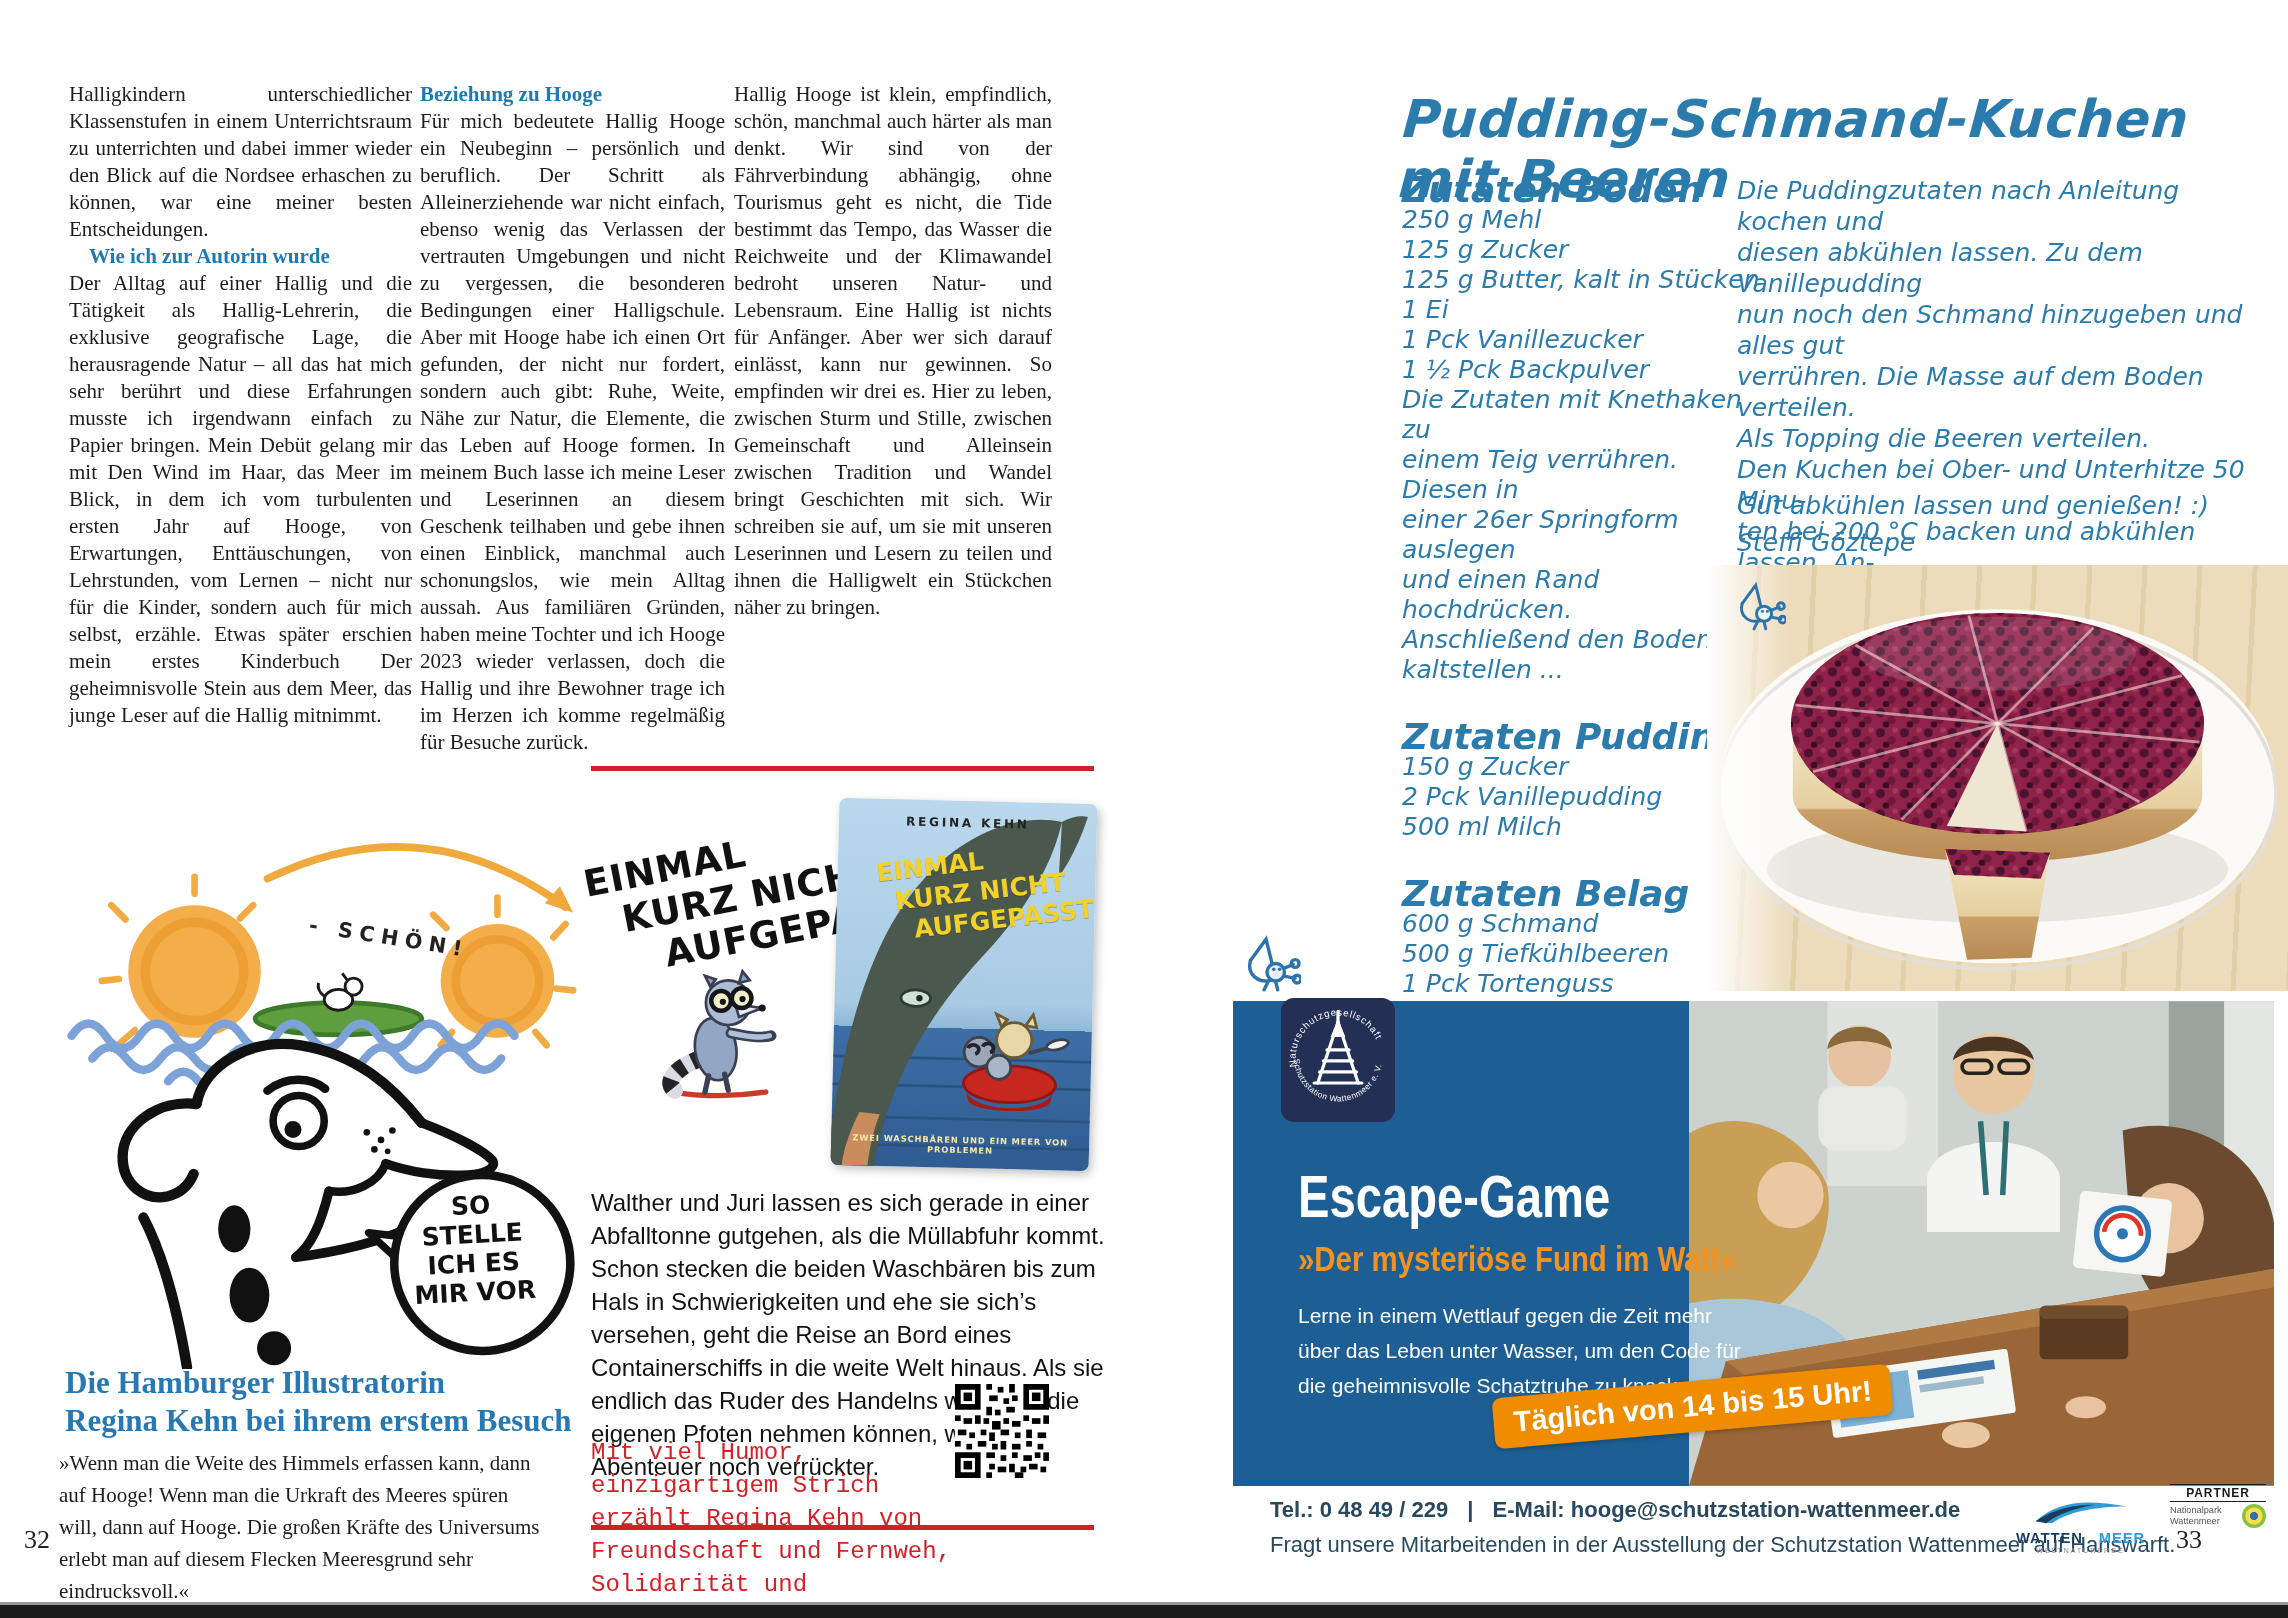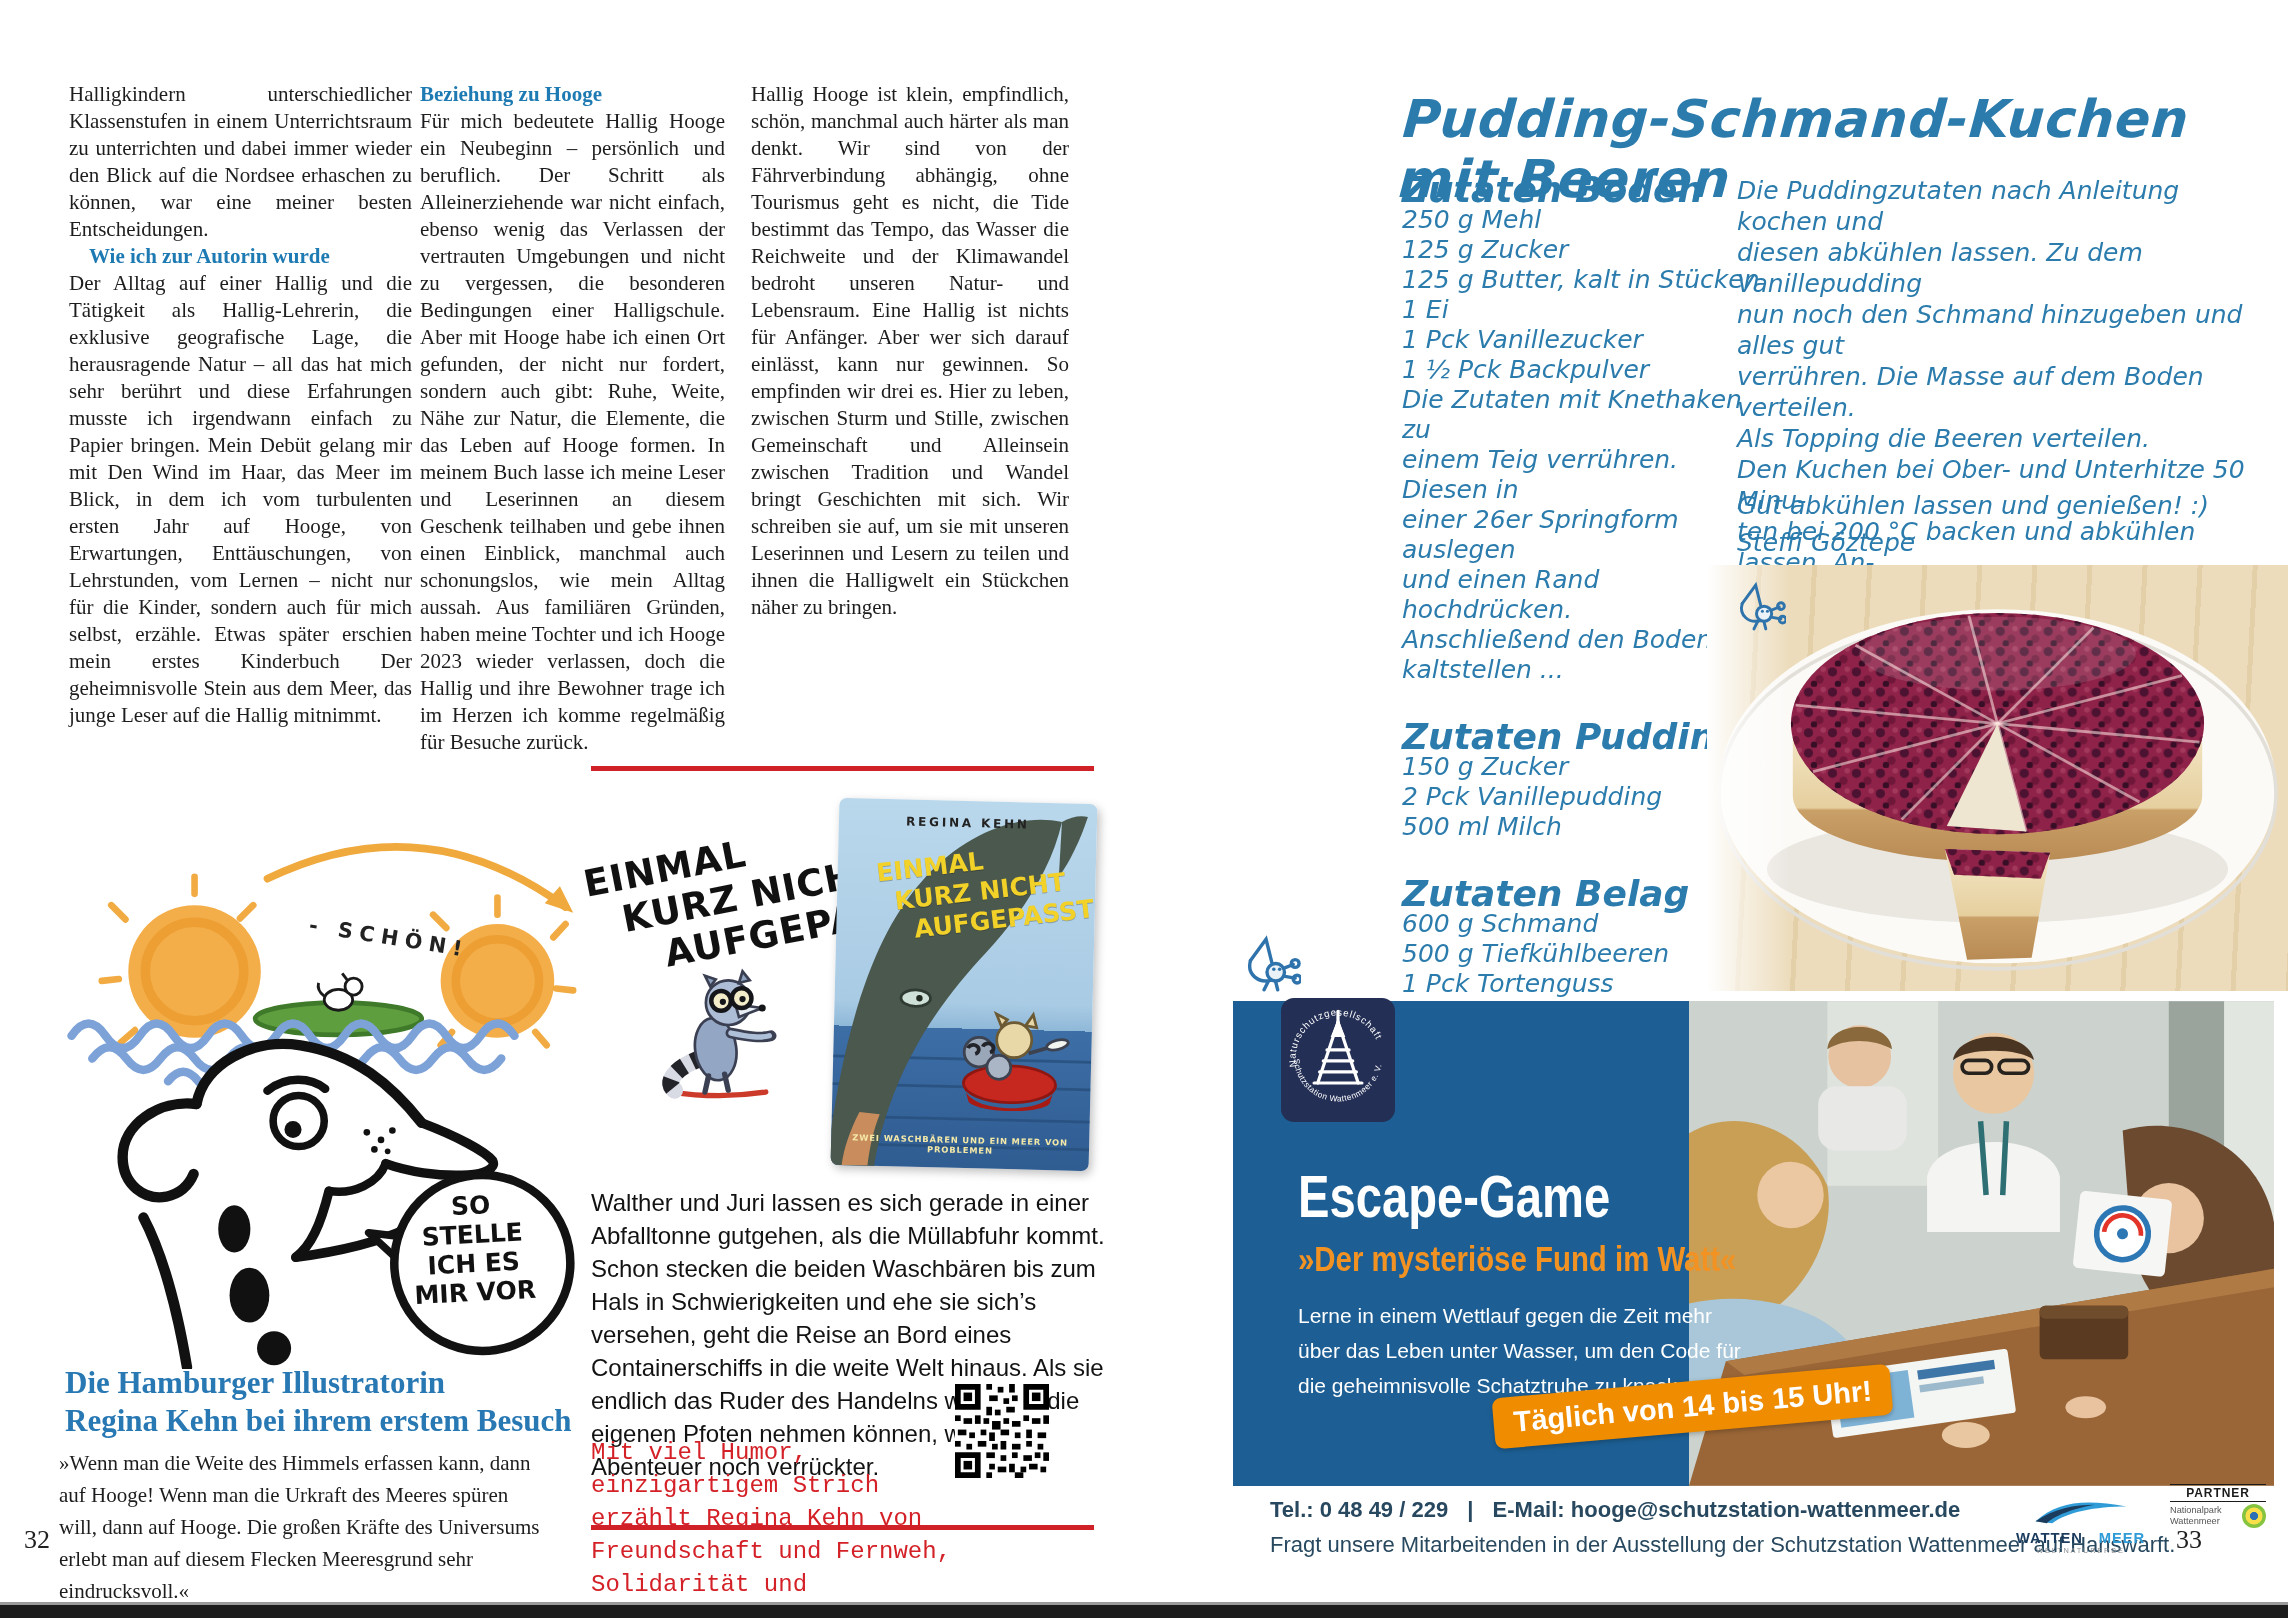--- a/index.html
+++ b/index.html
@@ -91,21 +91,21 @@
       <div>Halligkindern unterschiedlicher Klassenstufen in einem Unterrichtsraum zu unterrichten und dabei immer wieder den Blick auf die Nordsee erhaschen zu können, war eine meiner besten Entscheidungen.</div>
       <div class="subhead">Wie ich zur Autorin wurde</div>
       <div>Der Alltag auf einer Hallig und die Tätigkeit als Hallig-Lehrerin, die exklusive geografische Lage, die herausragende Natur – all das hat mich sehr berührt und diese Erfahrungen musste ich irgendwann einfach zu Papier bringen. Mein Debüt gelang mir mit Den Wind im Haar, das Meer im Blick, in dem ich vom turbulenten ersten Jahr auf Hooge, von Erwartungen, Enttäuschungen, von Lehrstunden, vom Lernen – nicht nur für die Kinder, sondern auch für mich selbst, erzähle. Etwas später erschien mein erstes Kinderbuch Der geheimnisvolle Stein aus dem Meer, das junge Leser auf die Hallig mitnimmt.</div>
     </div>
 
     <div class="col" style="left:420px;top:81px;width:305px;">
       <div class="subhead" style="text-indent:0;">Beziehung zu Hooge</div>
       <div>Für mich bedeutete Hallig Hooge ein Neubeginn – persönlich und beruflich. Der Schritt als Alleinerziehende war nicht einfach, ebenso wenig das Verlassen der vertrauten Umgebungen und nicht zu vergessen, die besonderen Bedingungen einer Halligschule. Aber mit Hooge habe ich einen Ort gefunden, der nicht nur fordert, sondern auch gibt: Ruhe, Weite, Nähe zur Natur, die Elemente, die das Leben auf Hooge formen. In meinem Buch lasse ich meine Leser und Leserinnen an diesem Geschenk teilhaben und gebe ihnen einen Einblick, manchmal auch schonungslos, wie mein Alltag aussah. Aus familiären Gründen, haben meine Tochter und ich Hooge 2023 wieder verlassen, doch die Hallig und ihre Bewohner trage ich im Herzen ich komme regelmäßig für Besuche zurück.</div>
     </div>
 
-    <div class="col" style="left:751px;top:81px;width:318px;">
+    <div class="col" style="left:734px;top:81px;width:318px;">
       <div>Hallig Hooge ist klein, empfindlich, schön, manchmal auch härter als man denkt. Wir sind von der Fährverbindung abhängig, ohne Tourismus geht es nicht, die Tide bestimmt das Tempo, das Wasser die Reichweite und der Klimawandel bedroht unseren Natur- und Lebensraum. Eine Hallig ist nichts für Anfänger. Aber wer sich darauf einlässt, kann nur gewinnen. So empfinden wir drei es. Hier zu leben, zwischen Sturm und Stille, zwischen Gemeinschaft und Alleinsein zwischen Tradition und Wandel bringt Geschichten mit sich. Wir schreiben sie auf, um sie mit unseren Leserinnen und Lesern zu teilen und ihnen die Halligwelt ein Stückchen näher zu bringen.</div>
     </div>
 
     <svg class="abs" style="left:54px;top:820px;" width="531" height="549" viewBox="0 0 560 580">
 
       <circle cx="148" cy="160" r="70" fill="#f3a73a" opacity="0.92"></circle>
       <circle cx="148" cy="160" r="52" fill="none" stroke="#e89424" stroke-width="10" opacity=".6"></circle>
       <g stroke="#f0a22e" stroke-width="7" stroke-linecap="round" opacity=".9">
         <line x1="60" y1="90" x2="75" y2="105"></line>
           <line x1="148" y1="60" x2="148" y2="78"></line>

